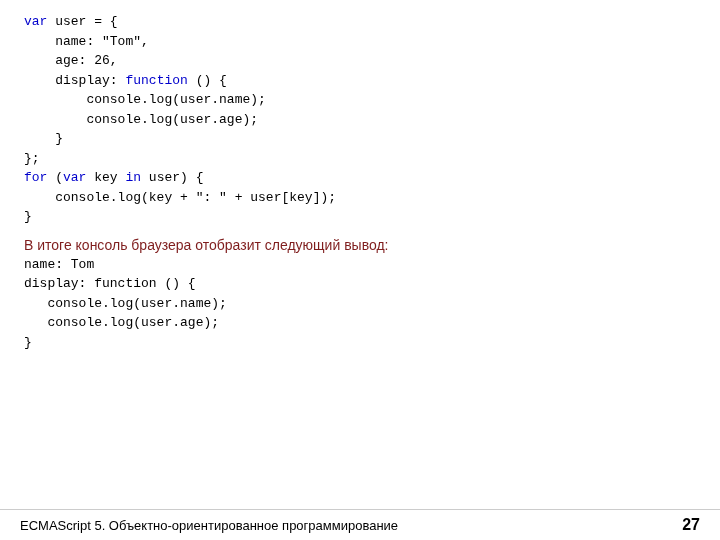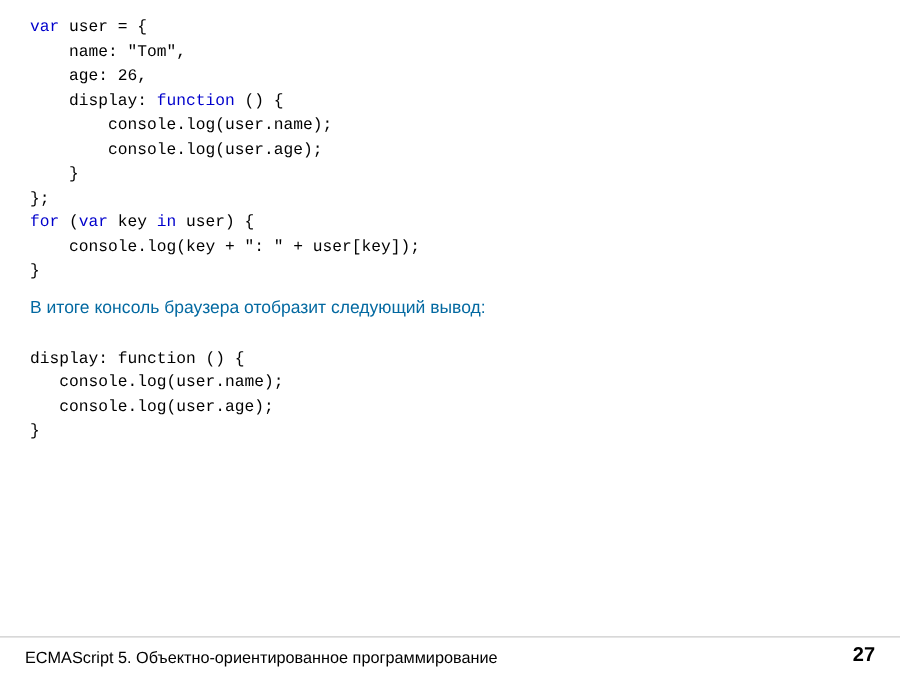--- a/index.html
+++ b/index.html
@@ -61,22 +61,22 @@
       color: #000;
       margin-bottom: 10px;
     }
 
     .code-block .keyword {
       color: #0000cc;
     }
 
     .output-description {
       font-size: 14px;
-      color: #0369a1;
-      margin-bottom: 24px;
+      color: #7f1d1d;
+      margin-bottom: 2px;
     }
 
     .output-block {
       font-family: 'Courier New', Courier, monospace;
       font-size: 13px;
       line-height: 1.5;
       color: #000;
     }
 
     .footer {
@@ -117,20 +117,21 @@
       <div><span>&nbsp;&nbsp;&nbsp;&nbsp;}</span></div>
       <div><span>};</span></div>
       <div><span class="keyword">for</span><span> (</span><span class="keyword">var</span><span> key </span><span class="keyword">in</span><span> user) {</span></div>
       <div><span>&nbsp;&nbsp;&nbsp;&nbsp;console.log(key + ": " + user[key]);</span></div>
       <div><span>}</span></div>
     </div>
 
     <p class="output-description">В итоге консоль браузера отобразит следующий вывод:</p>
 
     <div class="output-block">
+      <div>name: Tom</div>
       <div>display: <span class="keyword">function</span> () {</div>
       <div>&nbsp;&nbsp;&nbsp;console.log(user.name);</div>
       <div>&nbsp;&nbsp;&nbsp;console.log(user.age);</div>
       <div>}</div>
     </div>
   </div>
 
   <div class="footer">
     <span class="footer-left">ECMAScript 5. Объектно-ориентированное программирование</span>
     <span class="footer-right">27</span>

